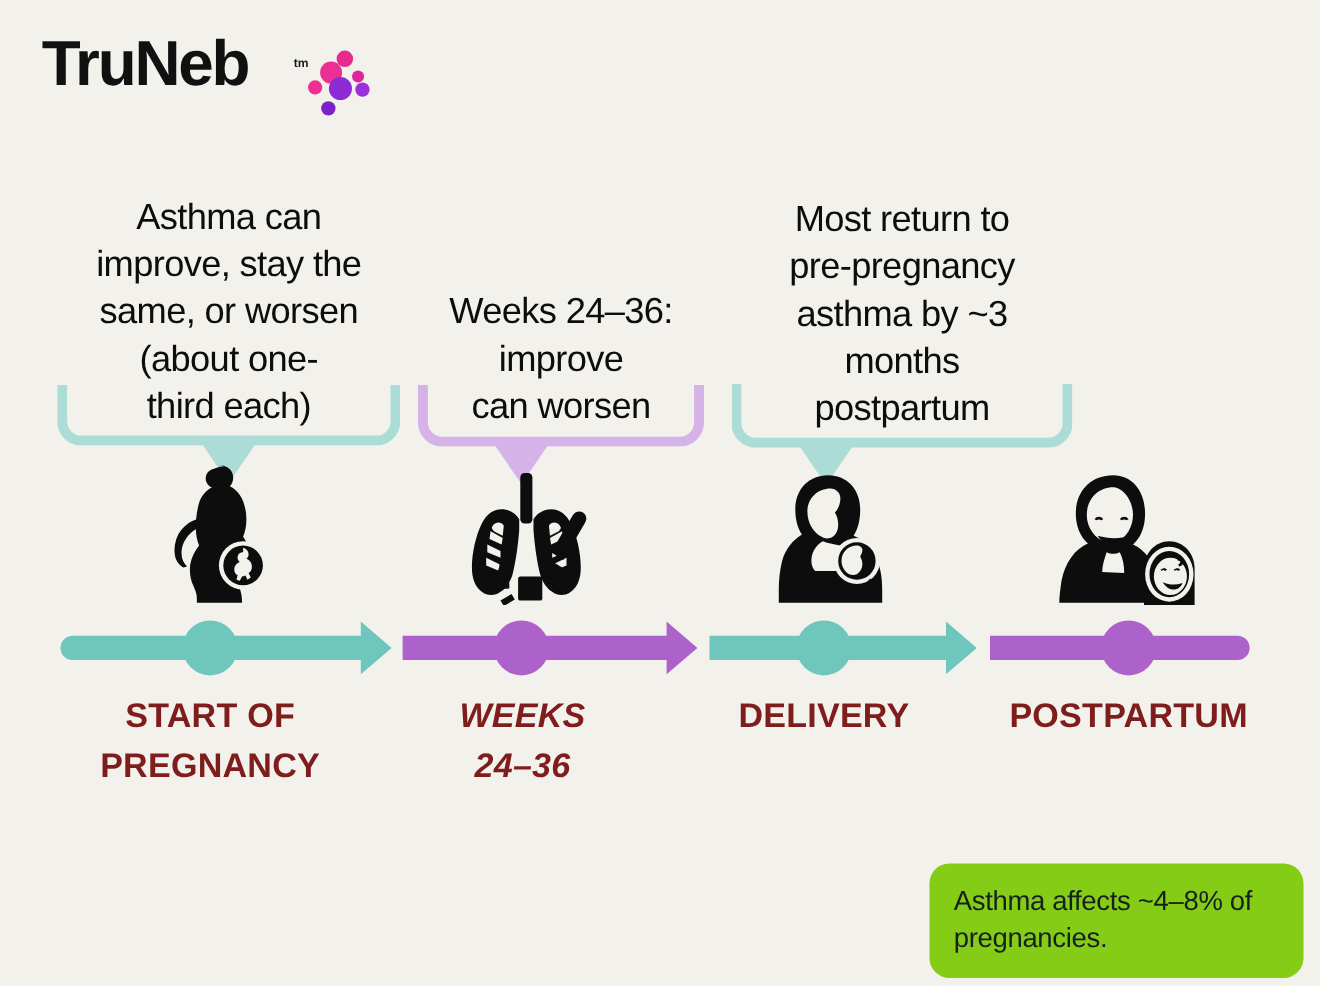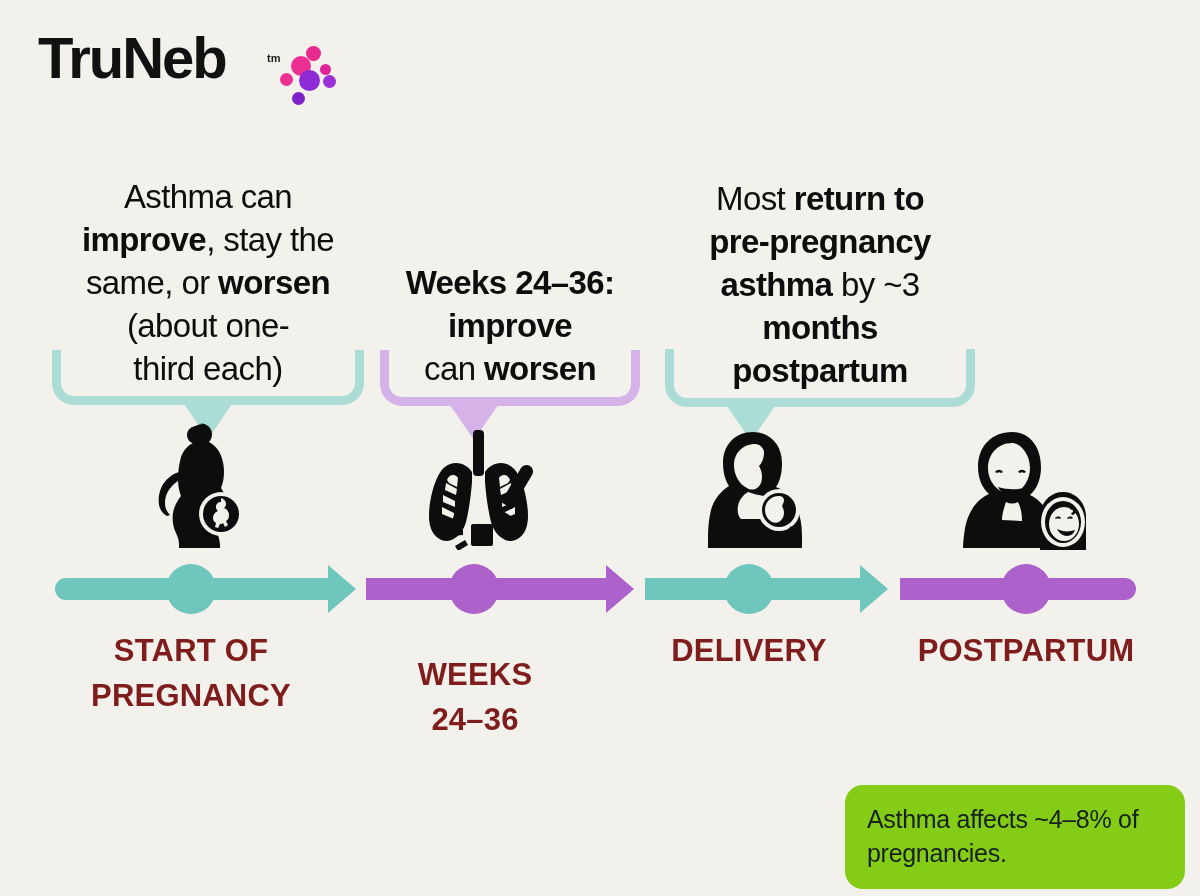--- a/index.html
+++ b/index.html
@@ -67,21 +67,21 @@
     width: 100%;
     text-align: center;
     color: #0d0d0d;
     font-size: 33px;
     line-height: 43px;
     letter-spacing: -0.6px;
     box-sizing: border-box;
     padding: 0 8px;
   }
   .callout-text b {
-    font-weight: bold;
+    font-weight: normal;
   }
   .bracket {
     position: absolute;
     box-sizing: border-box;
     border-style: solid;
     border-top: none;
     border-radius: 0 0 22px 22px;
   }
   .pointer {
     position: absolute;
@@ -269,21 +269,21 @@
       <circle cx="1026" cy="31" r="25" fill="#ad62cb"></circle>
     </g>
   </svg>
 </div>
 
 <div class="stage-label" style="left:41px; top:628px; width:300px;">
   <div>START OF</div>
   <div>PREGNANCY</div>
 </div>
 
-<div class="stage-label" style="left:355px; top:652px; width:240px;">
+<div class="stage-label" style="left:355px; top:628px; width:240px;font-style:italic;">
   <div>WEEKS</div>
   <div>24–36</div>
 </div>
 
 <div class="stage-label" style="left:629px; top:628px; width:240px;">
   <div>DELIVERY</div>
   <div></div>
 </div>
 
 <div class="stage-label" style="left:881px; top:628px; width:290px;">

